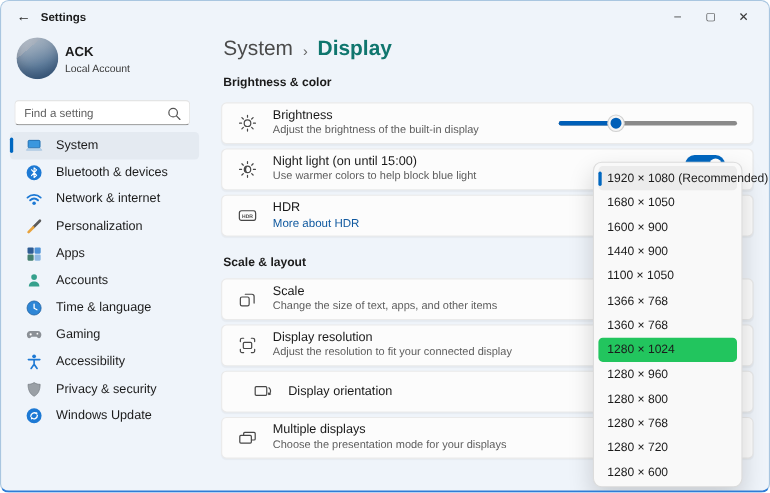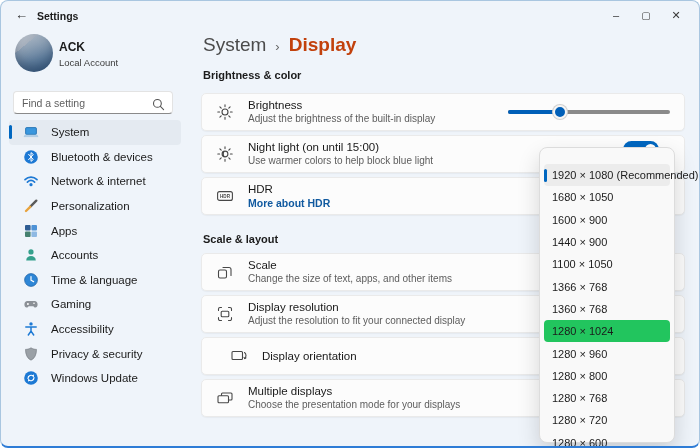--- a/index.html
+++ b/index.html
@@ -45,55 +45,55 @@
   .nav-item .icon svg{ width:16px; height:16px; display:block; }
   .nav-item .label{ font-size:11.5px; color:#1b1b1b; white-space:nowrap; }
   .nav-item.active{ background:#e4eaf1; }
   .nav-item.active::before{ content:""; position:absolute; left:0; top:5.3px; width:3px; height:14px;
     border-radius:2px; background:#0067c0; }
 
   
   .breadcrumb{ position:absolute; left:202px; top:33px; font-size:19px; color:#1b1b1b; display:flex; align-items:center; }
   .crumb-parent{ color:#4b4b4b; font-weight:400; cursor:pointer; }
   .crumb-sep{ font-size:13px; color:#666; margin:2px 9px 0 9px; }
-  .crumb-current{ font-weight:700; color:#c2410c; }
+  .crumb-current{ font-weight:700; color:#0f766e; }
 
   .sec-header{ position:absolute; left:202px; font-size:11px; font-weight:700; color:#1b1b1b; }
   .sec-1{ top:68px; } .sec-2{ top:232px; }
 
   .card{ position:absolute; left:200px; width:484px; height:38px; background:#fcfcfc;
     border:1px solid #eaeaea; border-radius:5px; display:flex; align-items:center;
     padding:0 14px; box-shadow:0 1px 1px rgba(0,0,0,.04); cursor:pointer; }
   .card .ric{ width:18px; height:18px; margin-right:14px; flex:0 0 18px; }
   .card .ric svg{ width:18px; height:18px; display:block; }
   .card .txt{ display:flex; flex-direction:column; justify-content:flex-end; }
   .card .t{ font-size:11.5px; color:#191919; line-height:13px; }
   .card .s{ font-size:10px; color:#5d5d5d; line-height:12px; margin-top:1px; }
-  .card .lnk{ font-size:10.5px; font-weight:700; color:#10599f; line-height:13px; margin-top:1px; cursor:pointer; }
+  .card .lnk{ font-size:10.5px; font-weight:400; color:#10599f; line-height:13px; margin-top:1px; cursor:pointer; }
 
   .row-brightness{ top:92px; } .row-nightlight{ top:134px; } .row-hdr{ top:176px; }
   .row-scale{ top:252px; } .row-resolution{ top:294px; } .row-orientation{ top:336px;padding-left:28px; }
   .row-multiple{ top:378px; }
 
   
   .slider{ position:relative; margin-left:auto; width:162px; height:14px; cursor:pointer; }
   .slider .track{ position:absolute; left:0; right:0; top:5px; height:4px; border-radius:2px; background:#8a8a8a; }
   .slider .fill{ position:absolute; left:0; top:5px; height:4px; border-radius:2px; background:#005fb8; }
   .slider .thumb{ position:absolute; top:0; width:14px; height:14px; border-radius:50%;
     background:#005fb8; border:2.5px solid #f5f5f5; box-shadow:0 0 0 1px #d0d0d0; }
 
   
   .toggle{ position:absolute; left:622px; top:140px; width:36px; height:17px; border-radius:9px;
     background:#0067c0; z-index:1; cursor:pointer; }
   .toggle .knob{ position:absolute; right:3px; top:3px; width:11px; height:11px; border-radius:50%; background:#ffffff; }
 
   
   .dropdown{ position:absolute; left:538px; top:146px; width:136px; height:296px; z-index:5;
     background:#f9f9f9; border:1px solid #dcdcdc; border-radius:8px;
-    box-shadow:0 10px 22px rgba(0,0,0,.16); padding:16px 0; }
+    box-shadow:0 10px 22px rgba(0,0,0,.16); padding:3px 0; }
   .dd-item{ position:relative; height:22.3px; margin:0 4px; border-radius:4px; display:flex;
     align-items:center; padding-left:8px; font-size:11px; color:#1b1b1b; white-space:nowrap; cursor:pointer; }
   .dd-item.sel{ background:#ececec; }
   .dd-item.sel::before{ content:""; position:absolute; left:0; top:4.6px; width:3px; height:13px;
     border-radius:2px; background:#0067c0; }
   .dd-item.hov{ background:#22c55e; }
 </style>
 </head>
 <body>
 

